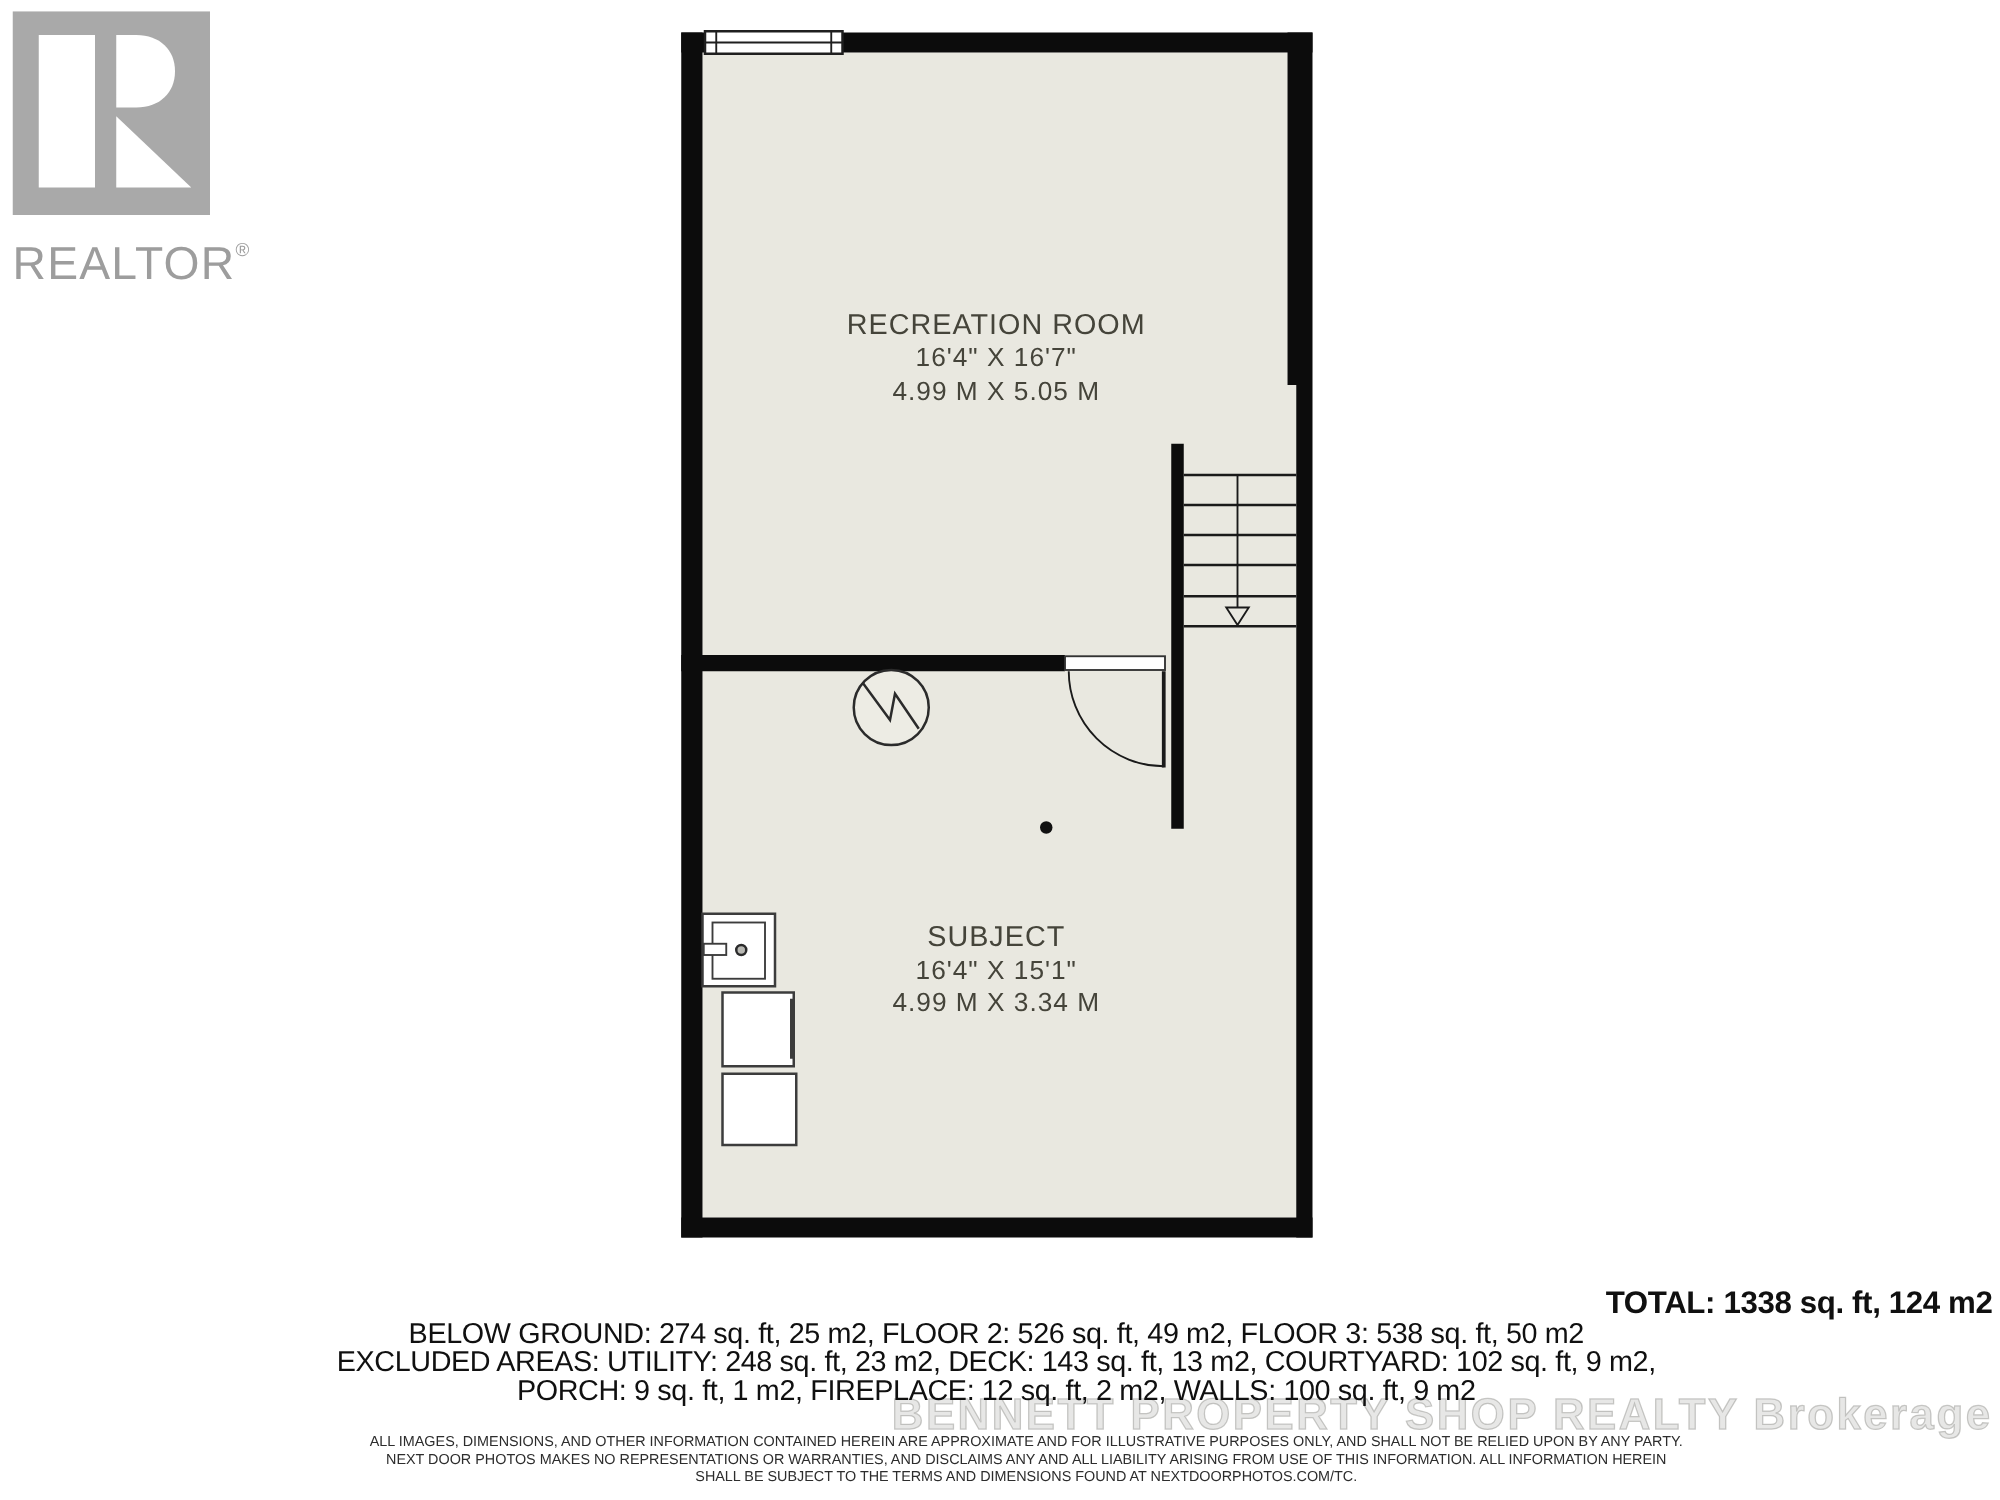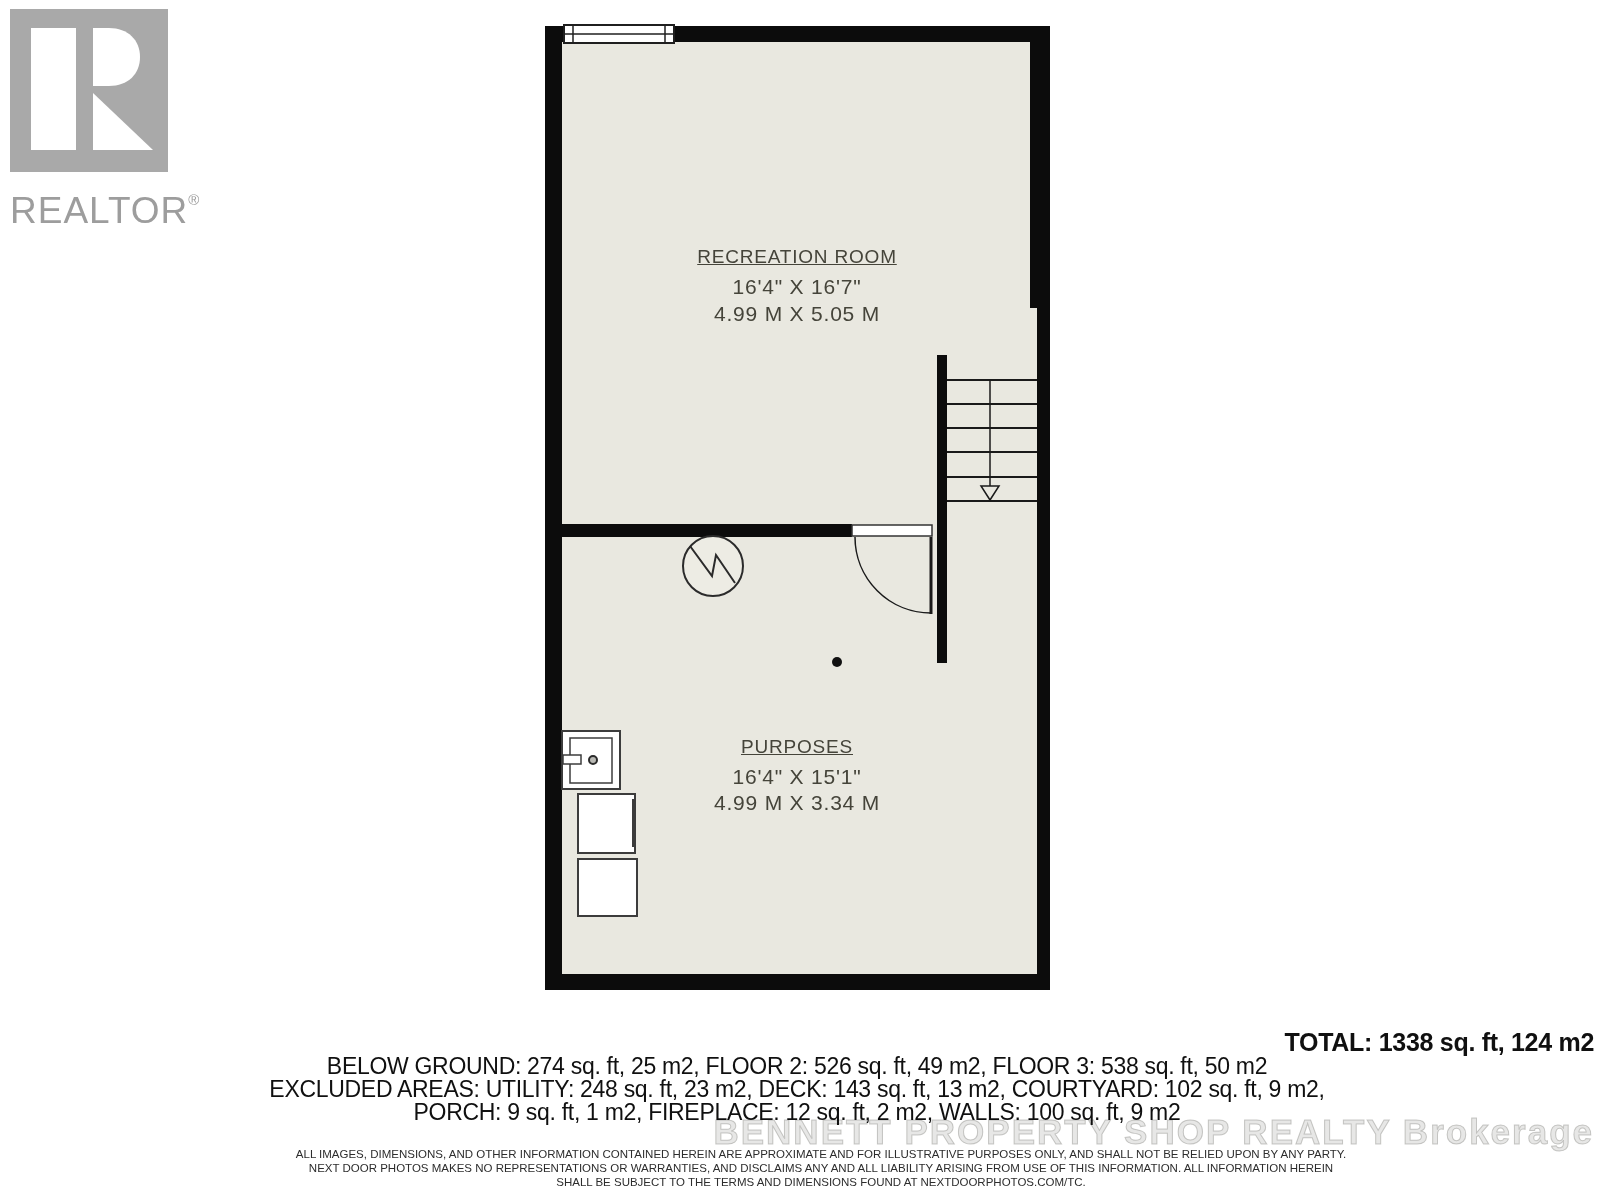--- a/index.html
+++ b/index.html
@@ -14,21 +14,21 @@
     font-weight:400;line-height:34px;white-space:nowrap;
   }
   .logo-text sup{font-size:15px;vertical-align:18px;}
   
   .plan-svg{position:absolute;left:0;top:0;width:1600px;height:1200px;}
   
   .room-label{
     position:absolute;left:0;width:1594px;text-align:center;white-space:nowrap;
     color:#45443a;letter-spacing:0.8px;z-index:3;
   }
-  .room-name{font-size:19px;text-decoration:underline;}
+  .room-name{font-size:23px;}
   .room-dim{font-size:21px;}
   
   .sum-line{
     position:absolute;left:0;width:1594px;text-align:center;white-space:nowrap;
     color:#101010;font-size:23px;letter-spacing:-0.3px;z-index:3;
   }
   .sum-total{font-weight:700;font-size:25px;text-align:right;}
   
   .watermark{
     position:absolute;left:0;top:1112px;width:1594px;text-align:right;white-space:nowrap;
@@ -115,21 +115,21 @@
         <line x1="634" y1="799" x2="634" y2="847" stroke="#3c3c3c" stroke-width="4"></line>
       </g>
       <rect x="578" y="859" width="59" height="57" fill="#ffffff" stroke="#3c3c3c" stroke-width="2"></rect>
     </g>
   </svg>
 
   <div class="room-label room-name" style="top:246px">RECREATION ROOM</div>
   <div class="room-label room-dim" style="top:275px">16'4" X 16'7"</div>
   <div class="room-label room-dim" style="top:302px">4.99 M X 5.05 M</div>
 
-  <div class="room-label room-name" style="top:736px">PURPOSES</div>
+  <div class="room-label room-name" style="top:736px">SUBJECT</div>
   <div class="room-label room-dim" style="top:765px">16'4" X 15'1"</div>
   <div class="room-label room-dim" style="top:791px">4.99 M X 3.34 M</div>
 
   <div class="watermark">BENNETT PROPERTY SHOP REALTY Brokerage</div>
 
   <div class="sum-line sum-total" style="top:1028px">TOTAL: 1338 sq. ft, 124 m2</div>
   <div class="sum-line" style="top:1053px">BELOW GROUND: 274 sq. ft, 25 m2, FLOOR 2: 526 sq. ft, 49 m2, FLOOR 3: 538 sq. ft, 50 m2</div>
   <div class="sum-line" style="top:1076px">EXCLUDED AREAS: UTILITY: 248 sq. ft, 23 m2, DECK: 143 sq. ft, 13 m2, COURTYARD: 102 sq. ft, 9 m2,</div>
   <div class="sum-line" style="top:1099px">PORCH: 9 sq. ft, 1 m2, FIREPLACE: 12 sq. ft, 2 m2, WALLS: 100 sq. ft, 9 m2</div>
 

